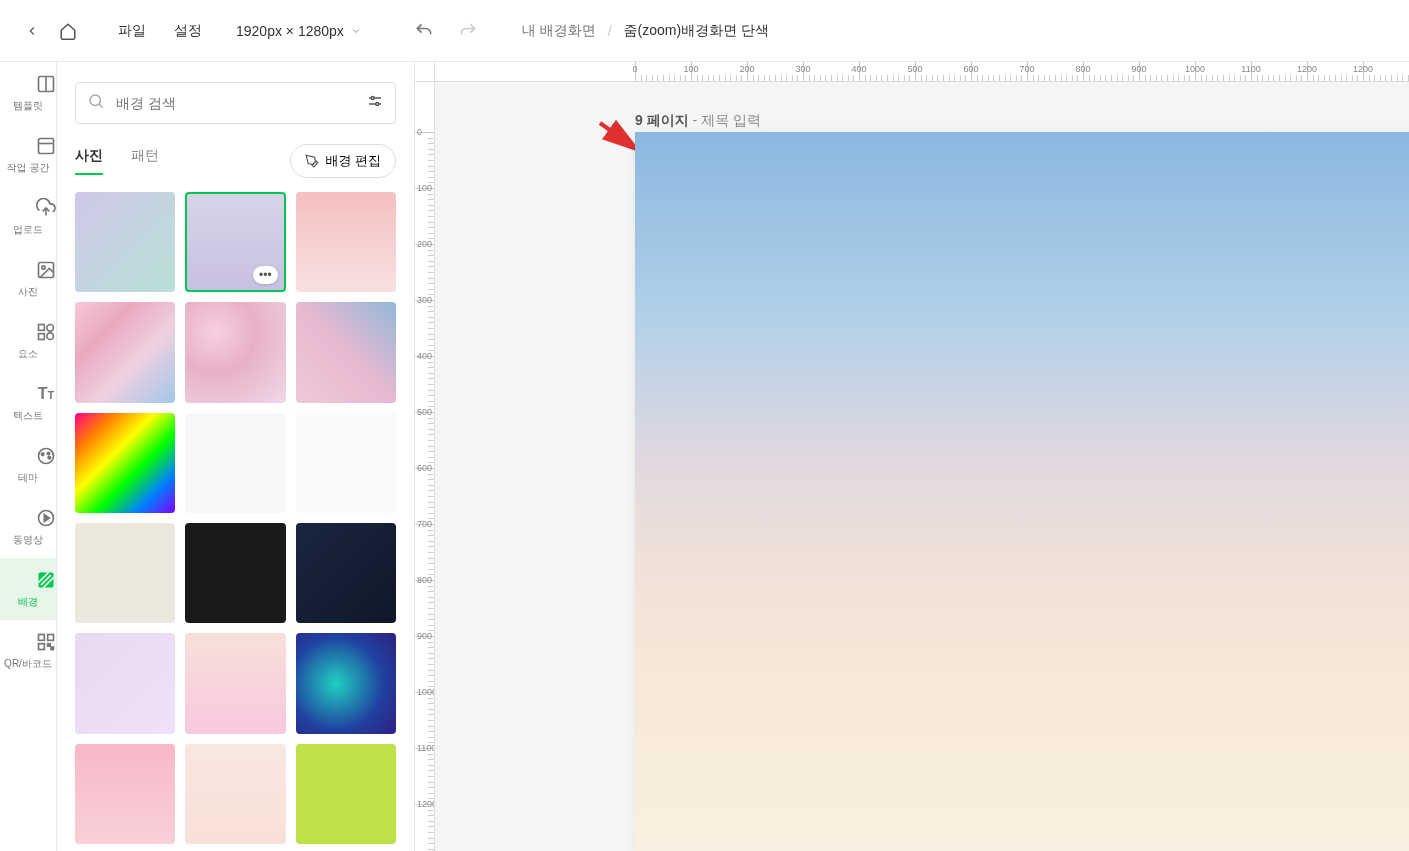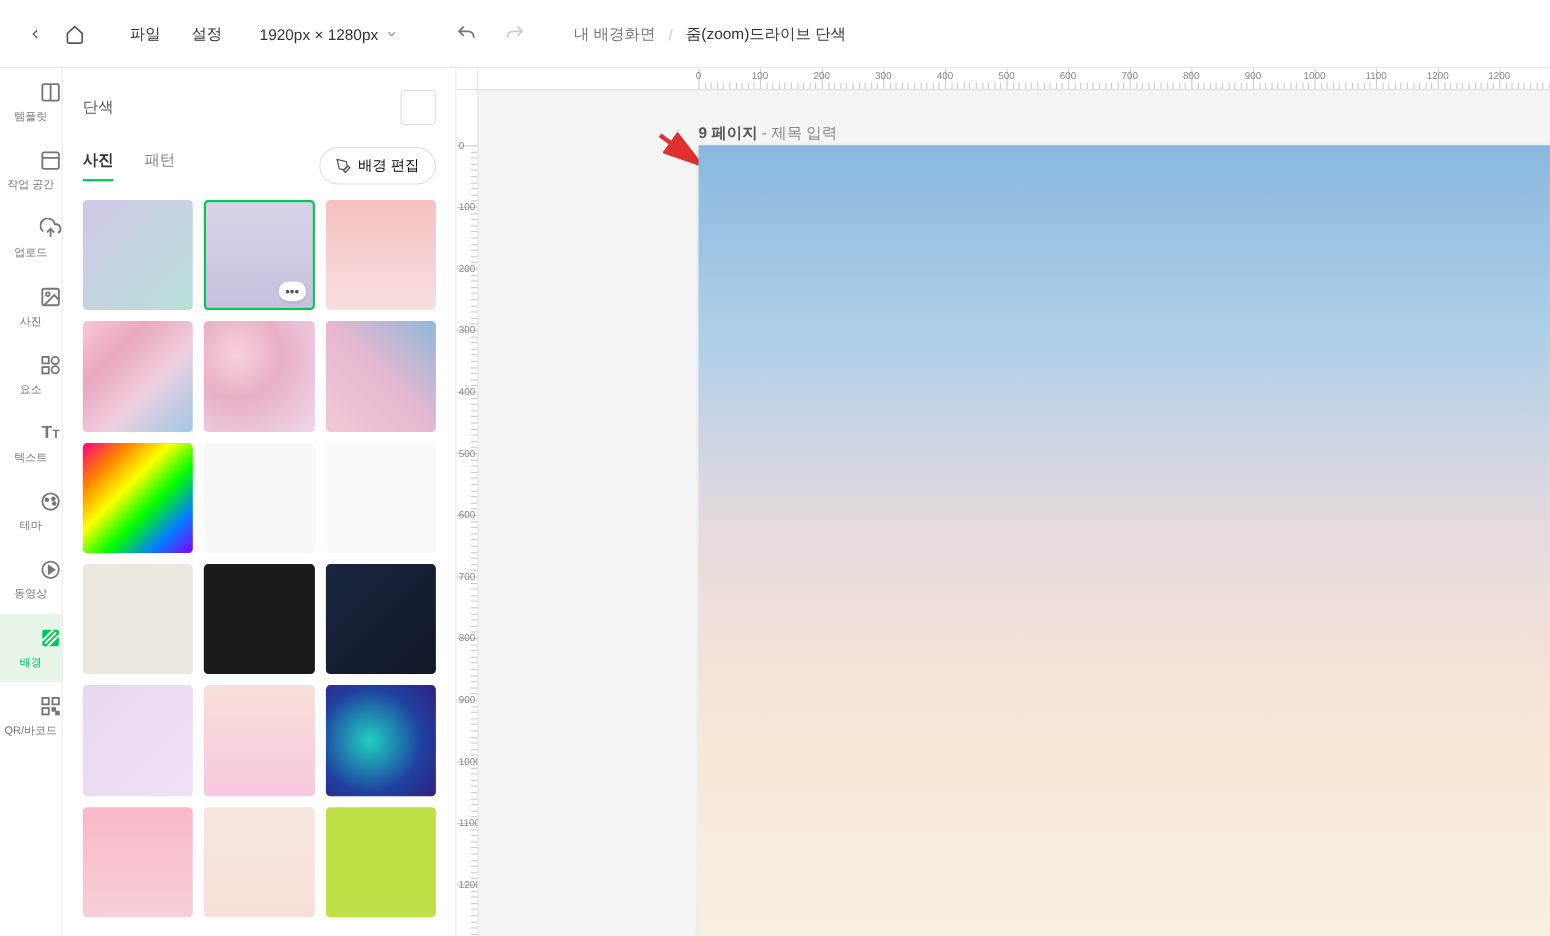--- a/index.html
+++ b/index.html
@@ -120,21 +120,21 @@
     <div class="hist-btn" style="color:#ccc">
       <svg width="20" height="20" viewBox="0 0 24 24" fill="none" stroke="currentColor" stroke-width="2">
           <path d="M15 14l5-5-5-5"></path>
           <path d="M20 9H10a6 6 0 0 0-6 6v1"></path>
         </svg>
     </div>
   </div>
   <div class="breadcrumb">
     <span class="bc-link">내 배경화면</span>
     <span class="bc-sep">/</span>
-    <span class="bc-current">줌(zoom)드라이브 단색</span>
+    <span class="bc-current">줌(zoom)배경화면 단색</span>
   </div>
 </div>
 
 <div class="main">
   <div class="rail">
     <div class="rail-item">
       <div class="rail-icon">
           <svg width="20" height="20" viewBox="0 0 24 24" fill="none" stroke="currentColor" stroke-width="2">
             <rect x="3" y="3" width="18" height="18" rx="2"></rect>
             <line x1="12" y1="3" x2="12" y2="21"></line>
@@ -227,23 +227,36 @@
             <rect x="3" y="14" width="7" height="7"></rect>
             <rect x="14" y="14" width="3" height="3" fill="currentColor"></rect>
             <rect x="18" y="18" width="3" height="3" fill="currentColor"></rect>
           </svg>
         </div>
       <span>QR/바코드</span>
     </div>
   </div>
 
   <div class="panel">
-    <div class="color-row">
-      <span class="color-label">단색</span>
-      <div class="color-swatch"></div>
+    <div class="search-row">
+      <span class="search-icon">
+        <svg width="18" height="18" viewBox="0 0 24 24" fill="none" stroke="currentColor" stroke-width="2">
+            <circle cx="11" cy="11" r="7"></circle>
+            <line x1="21" y1="21" x2="16" y2="16"></line>
+          </svg>
+      </span>
+      <input class="search-input" placeholder="배경 검색" style="">
+      <span class="filter-icon">
+        <svg width="18" height="18" viewBox="0 0 24 24" fill="none" stroke="currentColor" stroke-width="2">
+            <line x1="4" y1="8" x2="20" y2="8"></line>
+            <line x1="4" y1="16" x2="20" y2="16"></line>
+            <circle cx="9" cy="8" r="2" fill="#fff"></circle>
+            <circle cx="15" cy="16" r="2" fill="#fff"></circle>
+          </svg>
+      </span>
     </div>
     <div class="tabs-row">
       <div class="tabs">
         <div class="tab active">사진</div>
         <div class="tab">패턴</div>
       </div>
       <button class="edit-bg-btn">
         <svg width="14" height="14" viewBox="0 0 24 24" fill="none" stroke="#555" stroke-width="2">
             <path d="M12 19l7-7 3 3-7 7-3-3z"></path>
             <path d="M18 13l-1.5-7.5L2 2l3.5 14.5L13 18l5-5z"></path>

